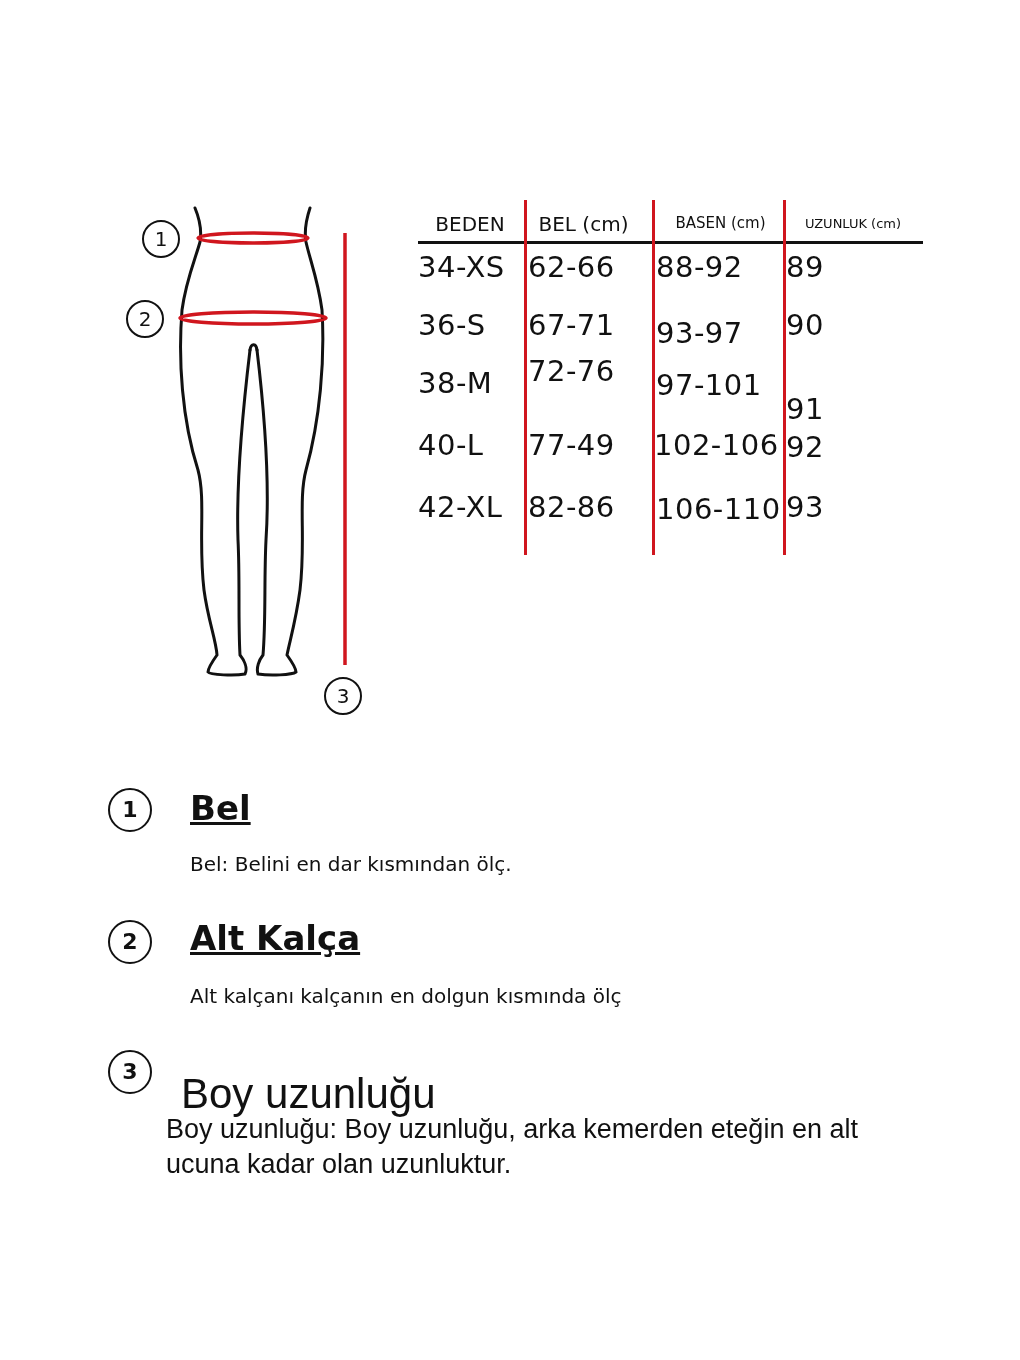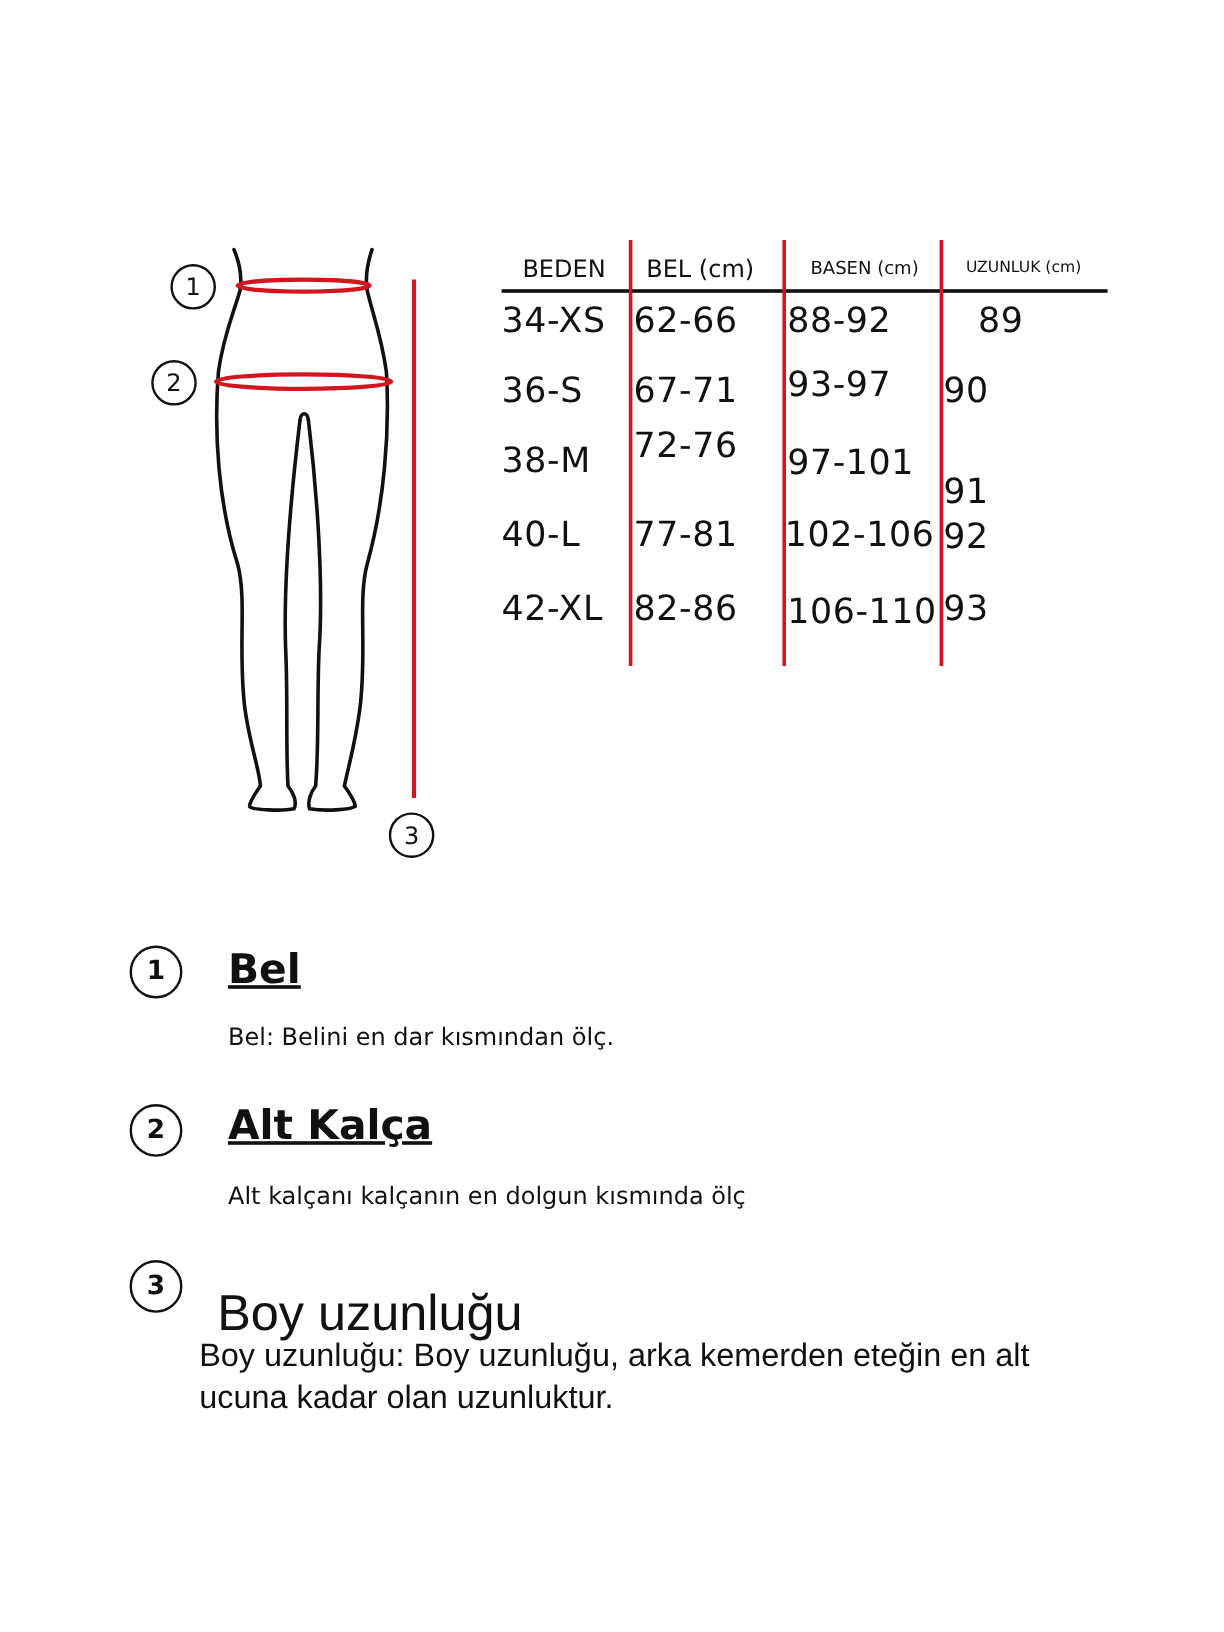--- a/index.html
+++ b/index.html
@@ -48,37 +48,37 @@
   <div class="hdr" style="left:370px;width:130px;font-size:13px;top:16px;">UZUNLUK (cm)</div>
   <div class="hline"></div>
   <div class="vline" style="left:106px;"></div>
   <div class="vline" style="left:234px;"></div>
   <div class="vline" style="left:365px;"></div>
 
   <div>
     <div class="cell" style="left:0;width:104px;top:50px;">34-XS</div>
     <div class="cell" style="left:110px;width:122px;top:50px;">62-66</div>
     <div class="cell" style="left:238px;width:126px;top:50px;">88-92</div>
-    <div class="cell" style="left:368px;width:134px;top:50px;padding-left:29px;">89</div>
+    <div class="cell" style="left:368px;width:134px;top:50px;">89</div>
   </div>
   <div>
     <div class="cell" style="left:0;width:104px;top:108px;">36-S</div>
     <div class="cell" style="left:110px;width:122px;top:108px;">67-71</div>
-    <div class="cell" style="left:238px;width:130px;top:103px;">93-97</div>
+    <div class="cell" style="left:238px;width:130px;top:116px;">93-97</div>
     <div class="cell" style="left:368px;width:134px;top:108px;">90</div>
   </div>
   <div>
     <div class="cell" style="left:0;width:104px;top:166px;">38-M</div>
     <div class="cell" style="left:110px;width:122px;top:154px;">72-76</div>
     <div class="cell" style="left:238px;width:126px;top:168px;">97-101</div>
     <div class="cell" style="left:368px;width:134px;top:168px;margin-top:24px;">91</div>
   </div>
   <div>
     <div class="cell" style="left:0;width:104px;top:228px;">40-L</div>
-    <div class="cell" style="left:110px;width:122px;top:228px;">77-81</div>
+    <div class="cell" style="left:110px;width:122px;top:228px;">77-49</div>
     <div class="cell" style="left:236px;width:130px;top:228px;">102-106</div>
     <div class="cell" style="left:368px;width:134px;top:230px;">92</div>
   </div>
   <div>
     <div class="cell" style="left:0;width:104px;top:290px;">42-XL</div>
     <div class="cell" style="left:110px;width:122px;top:290px;">82-86</div>
     <div class="cell" style="left:238px;width:126px;top:292px;">106-110</div>
     <div class="cell" style="left:368px;width:134px;top:290px;">93</div>
   </div>
 </div>

